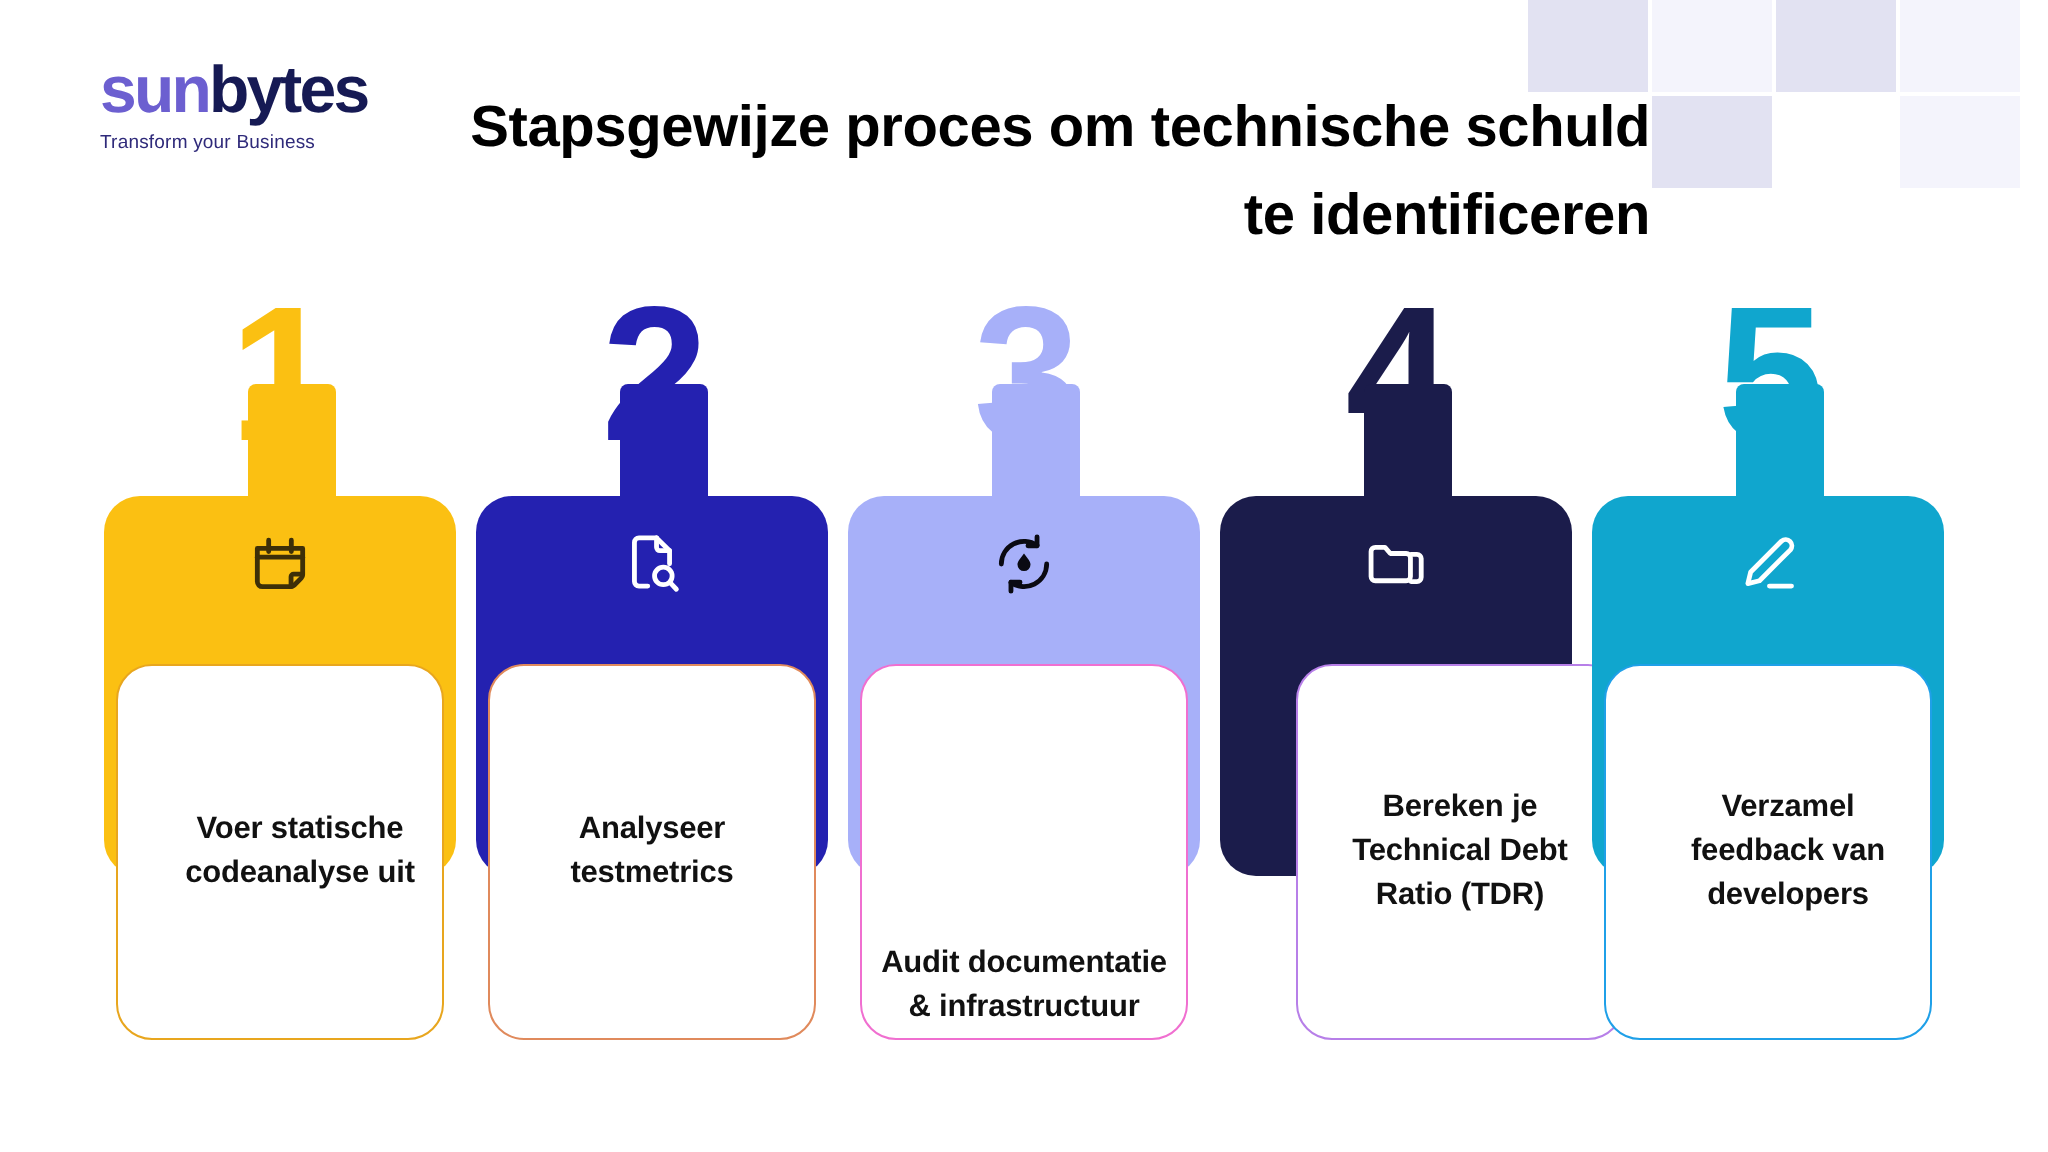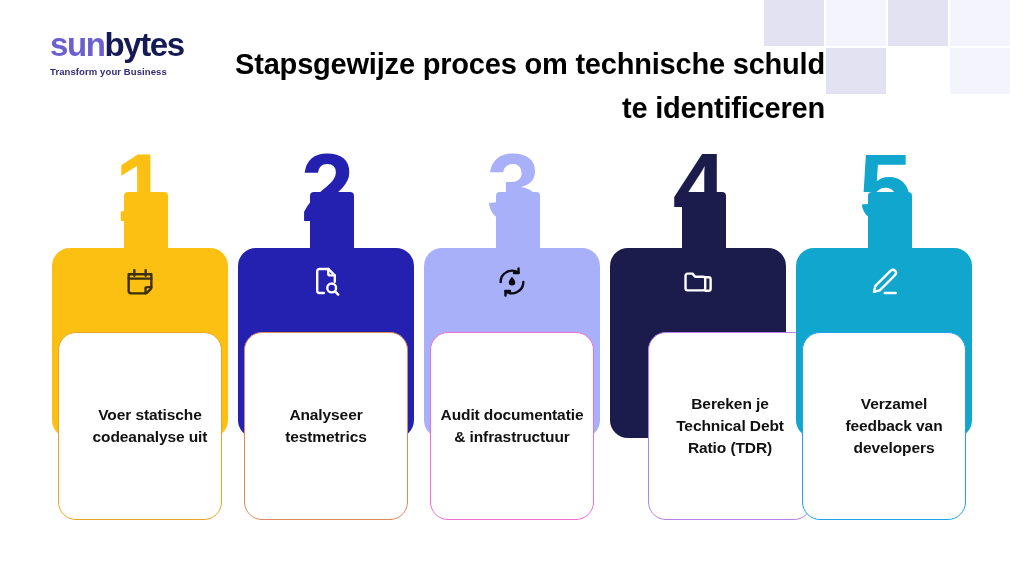--- a/index.html
+++ b/index.html
@@ -32,21 +32,21 @@
     font-weight: 700;
     letter-spacing: -1.4px;
     line-height: 1;
     white-space: nowrap;
   }
   .logo-sun { color: #6c5fd0; }
   .logo-bytes { color: #161a54; }
   .logo-tag {
     margin-top: 5px;
     font-size: 9.5px;
-    font-weight: 700;
+    font-weight: 400;
     color: #2f2a7a;
     letter-spacing: 0.1px;
   }
 
   
   .title {
     position: absolute;
     left: 205px; top: 42px;
     width: 620px;
     text-align: right;
@@ -174,21 +174,21 @@
         <div class="colorbox" style="background: rgb(167, 176, 249);"></div>
         <div class="icon-holder">
           <svg width="34" height="34" viewBox="0 0 24 24">
             <path fill="none" stroke="#0a0a12" stroke-width="1.7" stroke-linecap="round" stroke-linejoin="round" d="M20 12a8 8 0 0 1-12.6 6.5"></path>
             <path fill="none" stroke="#0a0a12" stroke-width="1.7" stroke-linecap="round" stroke-linejoin="round" d="M4 12a8 8 0 0 1 12.6-6.5"></path>
             <path fill="none" stroke="#0a0a12" stroke-width="1.7" stroke-linecap="round" stroke-linejoin="round" d="M16.6 2.4v3.2h-3.2"></path>
             <path fill="none" stroke="#0a0a12" stroke-width="1.7" stroke-linecap="round" stroke-linejoin="round" d="M7.4 21.6v-3.2h3.2"></path>
             <path fill="#0a0a12" d="M12 8.3c1.5 1.9 2.3 3 2.3 3.9a2.3 2.3 0 0 1-4.6 0c0-.9.8-2 2.3-3.9z"></path>
           </svg>
         </div>
-        <div class="whitebox" style="border-color: rgb(240, 111, 208);">
+        <div class="whitebox" style="border-color: rgb(240, 111, 208); align-items: flex-end;">
           <div class="label">Audit documentatie &amp; infrastructuur</div>
         </div>
       </div>
       <div class="card" style="left: 610px;">
         <div class="num" style="color: rgb(27, 28, 75);">4</div>
         <div class="tab" style="background: rgb(27, 28, 75);"></div>
         <div class="colorbox" style="background: rgb(27, 28, 75);"></div>
         <div class="icon-holder">
           <svg width="34" height="34" viewBox="0 0 24 24">
             <path fill="none" stroke="#ffffff" stroke-width="1.7" stroke-linecap="round" stroke-linejoin="round" d="M3.2 7.6a1.5 1.5 0 0 1 1.5-1.5h3.4l1.9 2.2h5.6a1.5 1.5 0 0 1 1.5 1.5v6.6a1.5 1.5 0 0 1-1.5 1.5H4.7a1.5 1.5 0 0 1-1.5-1.5z"></path>

